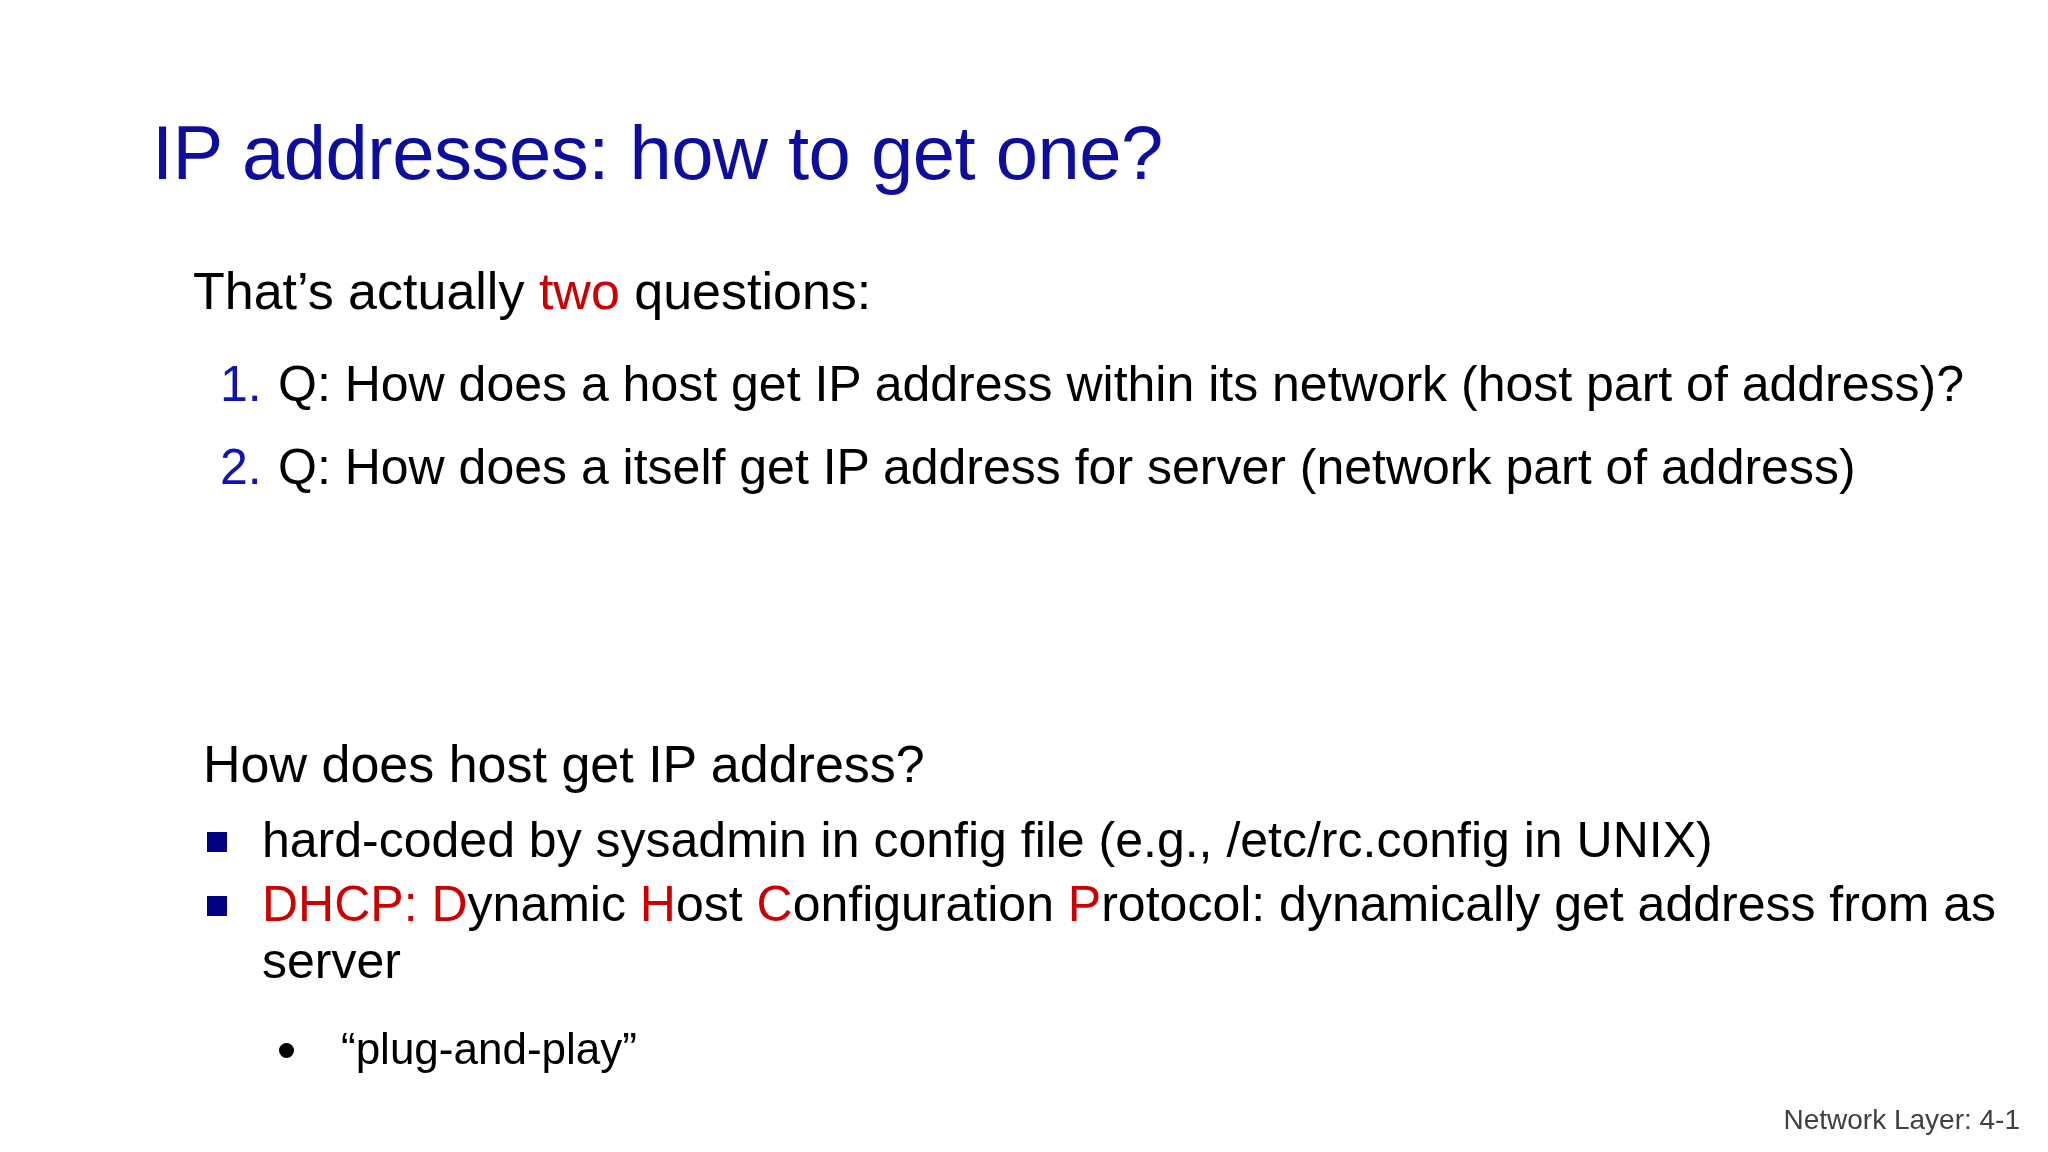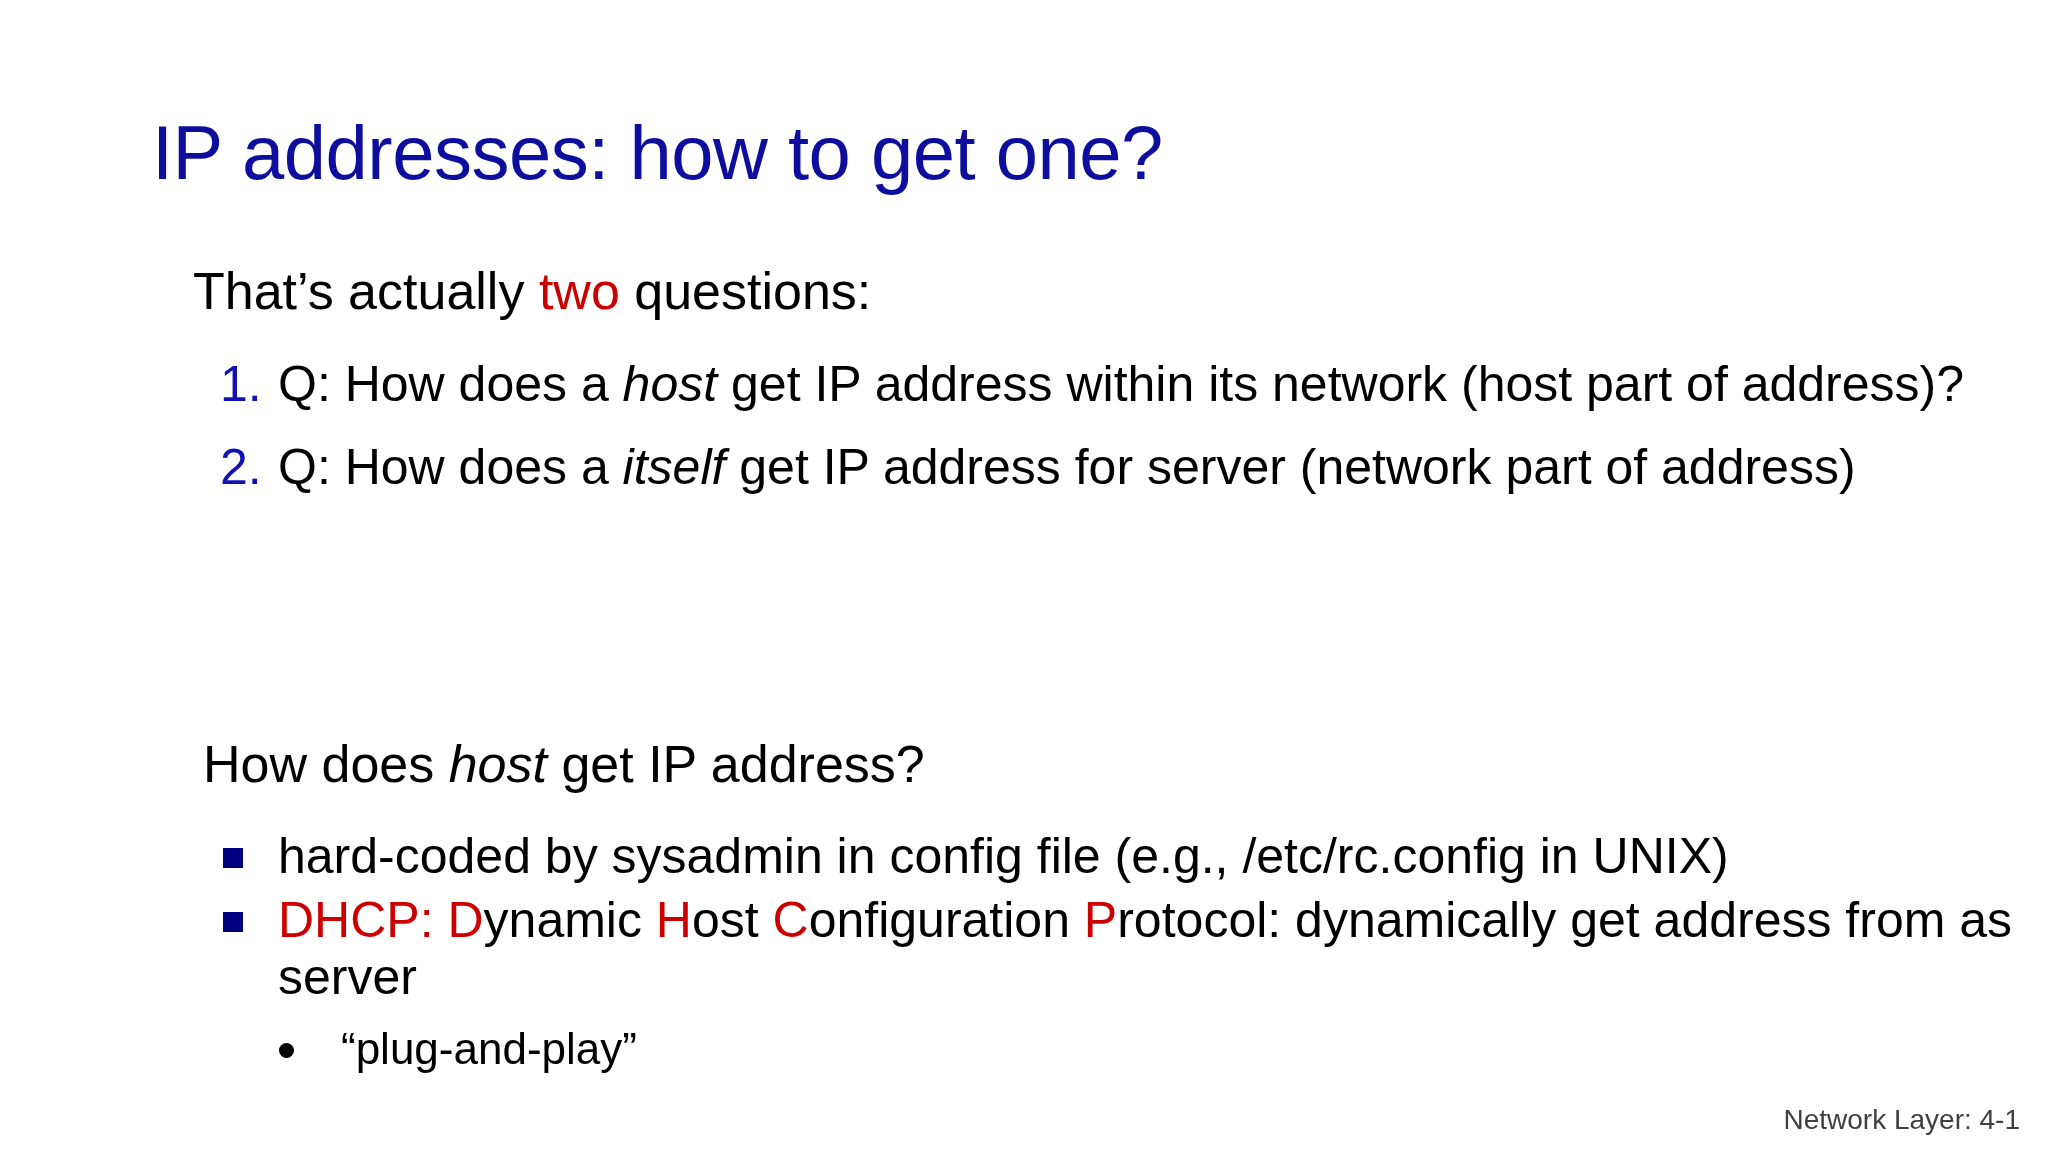--- a/index.html
+++ b/index.html
@@ -45,21 +45,21 @@
     position: absolute;
     left: 193px;
     top: 262px;
     font-size: 52px;
     color: #000000;
     line-height: 1.12;
     white-space: nowrap;
     text-align: right;
   }
   .red { color: #cc0000; }
-  .ital { font-style: italic; }
+  .ital { }
 
   
   #numbered-list {
     position: absolute;
     left: 220px;
     top: 355px;
     width: 1790px;
   }
   .num-item {
     position: relative;
@@ -166,21 +166,21 @@
       </li>
       <li class="num-item">
         <span class="num-marker">2.</span><span>Q: How does a </span><span class="ital">itself</span><span> get IP address for server (network part of address)</span>
       </li>
     </ol>
 
     <div id="host-heading">
       <span>How does </span><span class="ital">host</span><span> get IP address?</span>
     </div>
 
-    <ul id="bullet-list" style="list-style:none;margin:16px;padding:0;">
+    <ul id="bullet-list" style="list-style:none;margin:0;padding:0;">
       <li class="sq-item">
         <span class="sq-bullet"></span><span>hard-coded by sysadmin in config file (e.g., /etc/rc.config in UNIX)</span>
       </li>
       <li class="sq-item">
         <span class="sq-bullet"></span><span class="red">DHCP: </span><span class="red">D</span><span>ynamic </span><span class="red">H</span><span>ost </span><span class="red">C</span><span>onfiguration </span><span class="red">P</span><span>rotocol: dynamically get address from as server</span>
       </li>
     </ul>
 
     <ul id="sub-bullet-list" style="list-style:none;margin:2px;padding:0;">
       <li class="dot-item">

